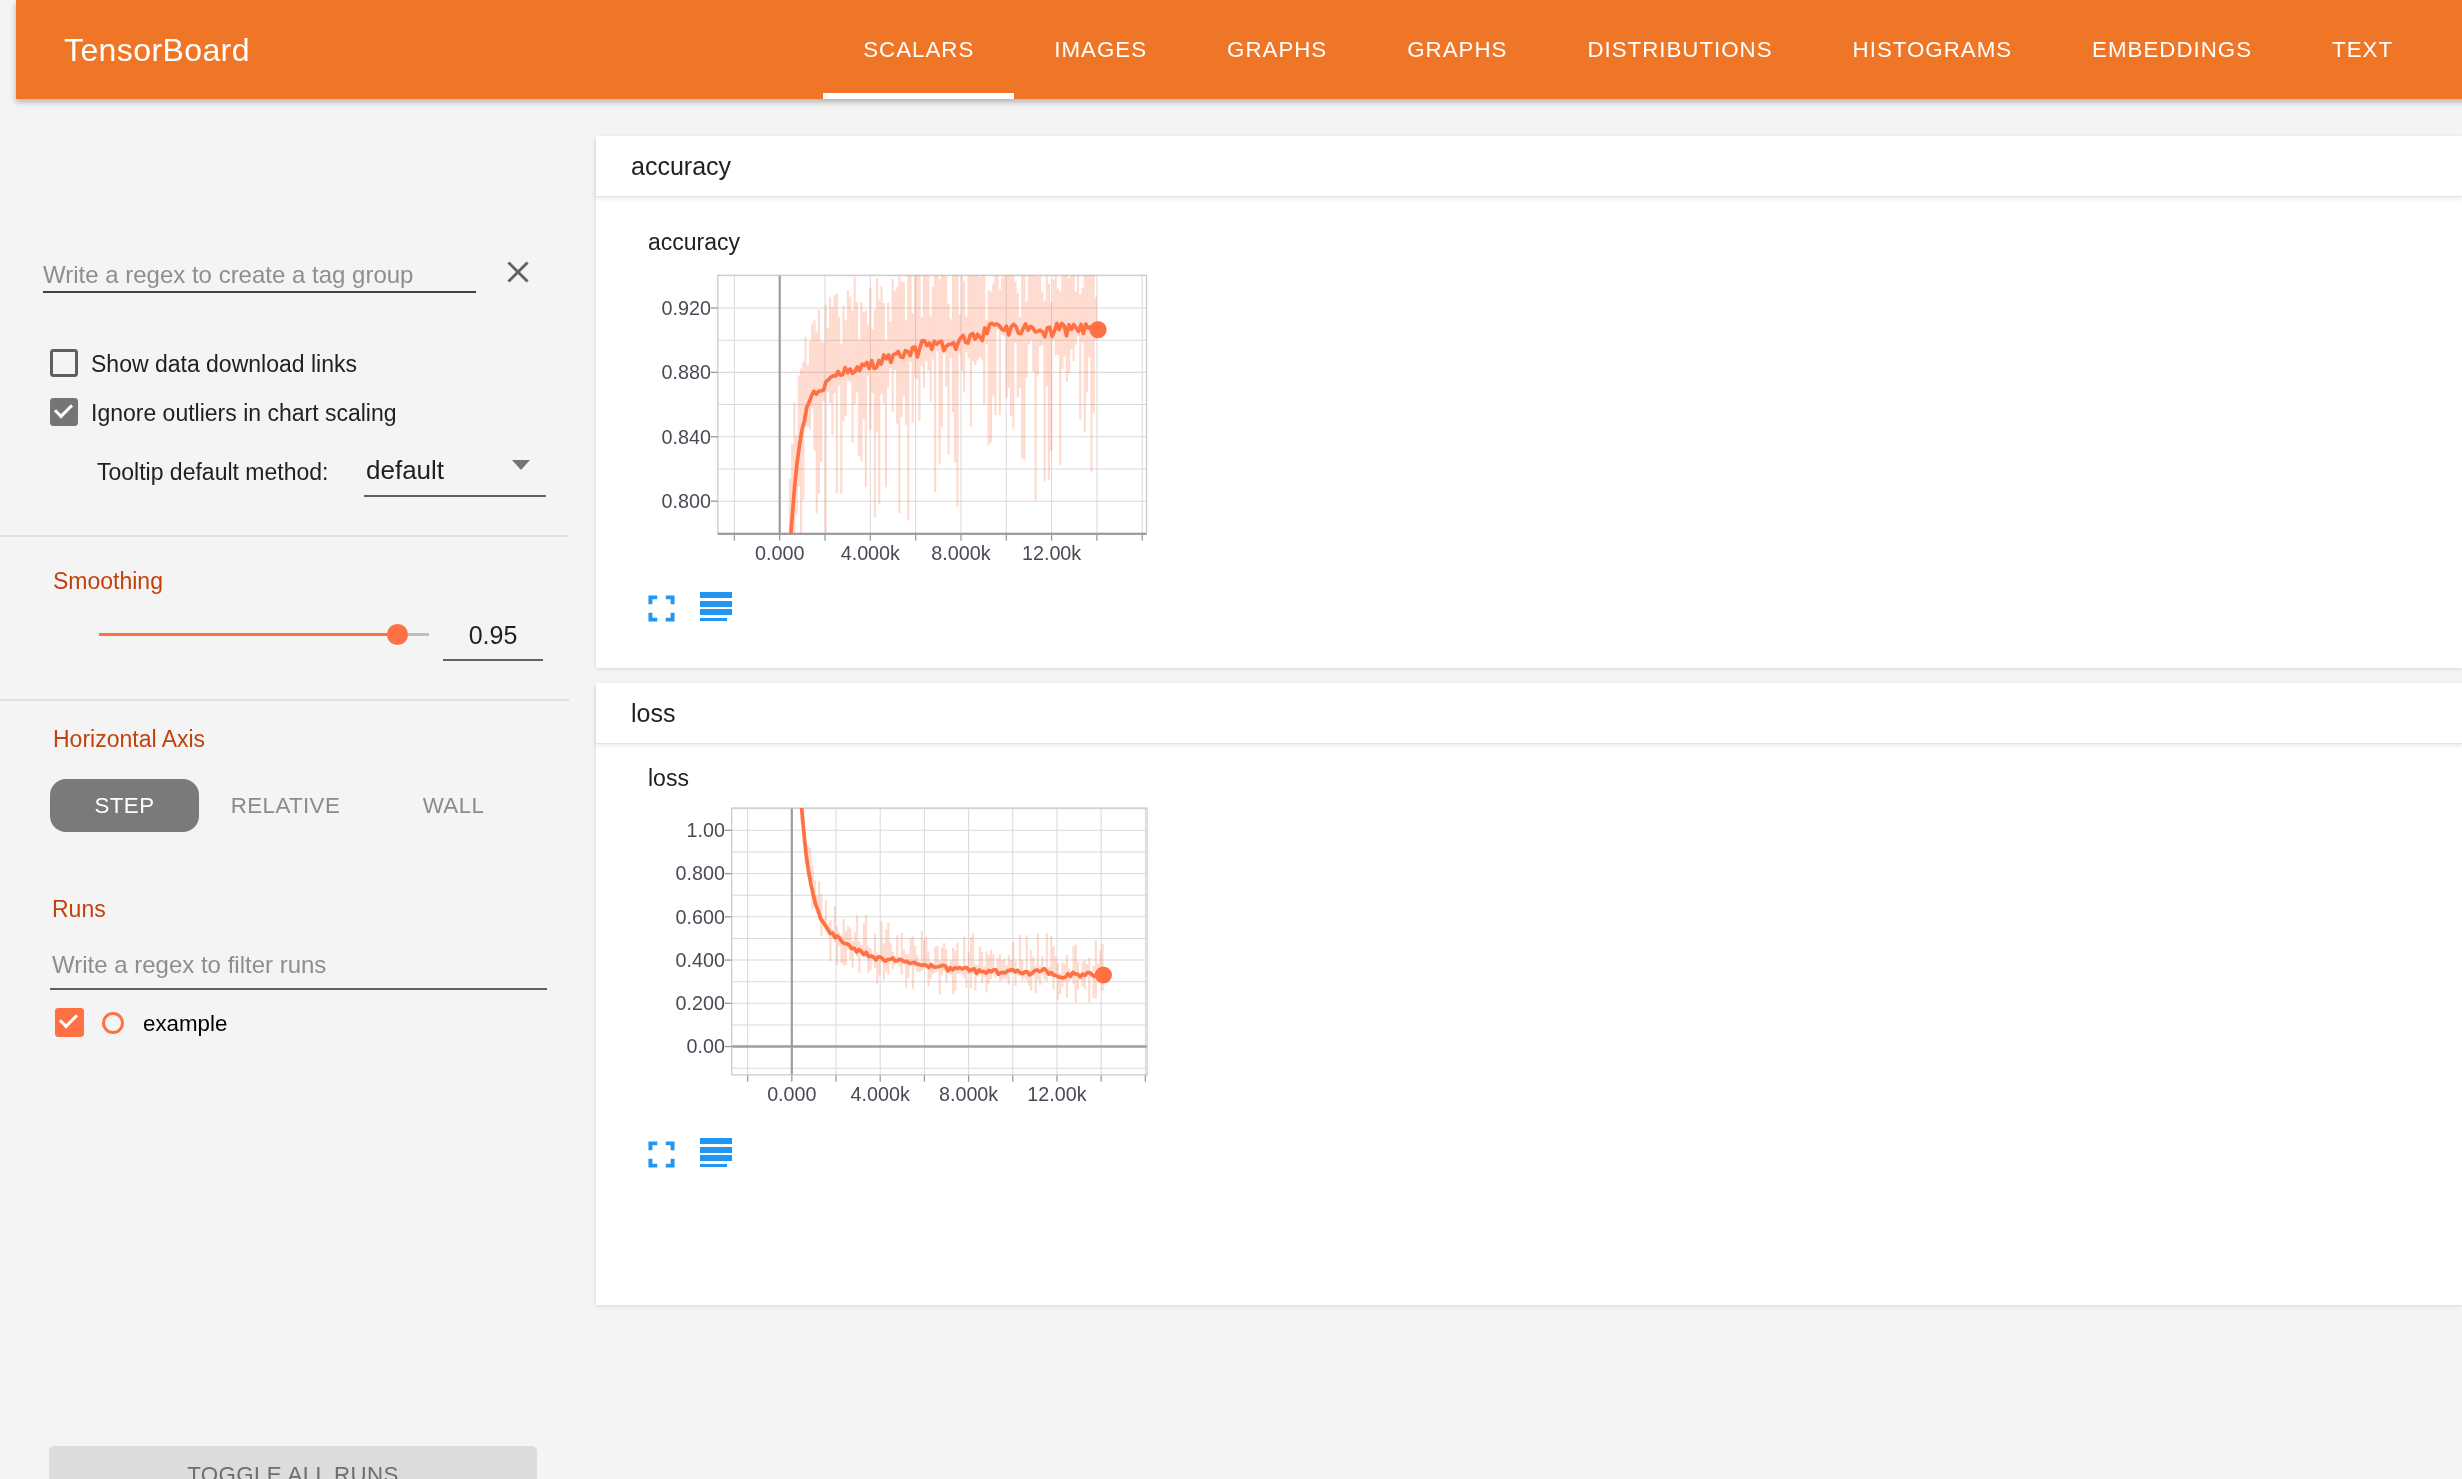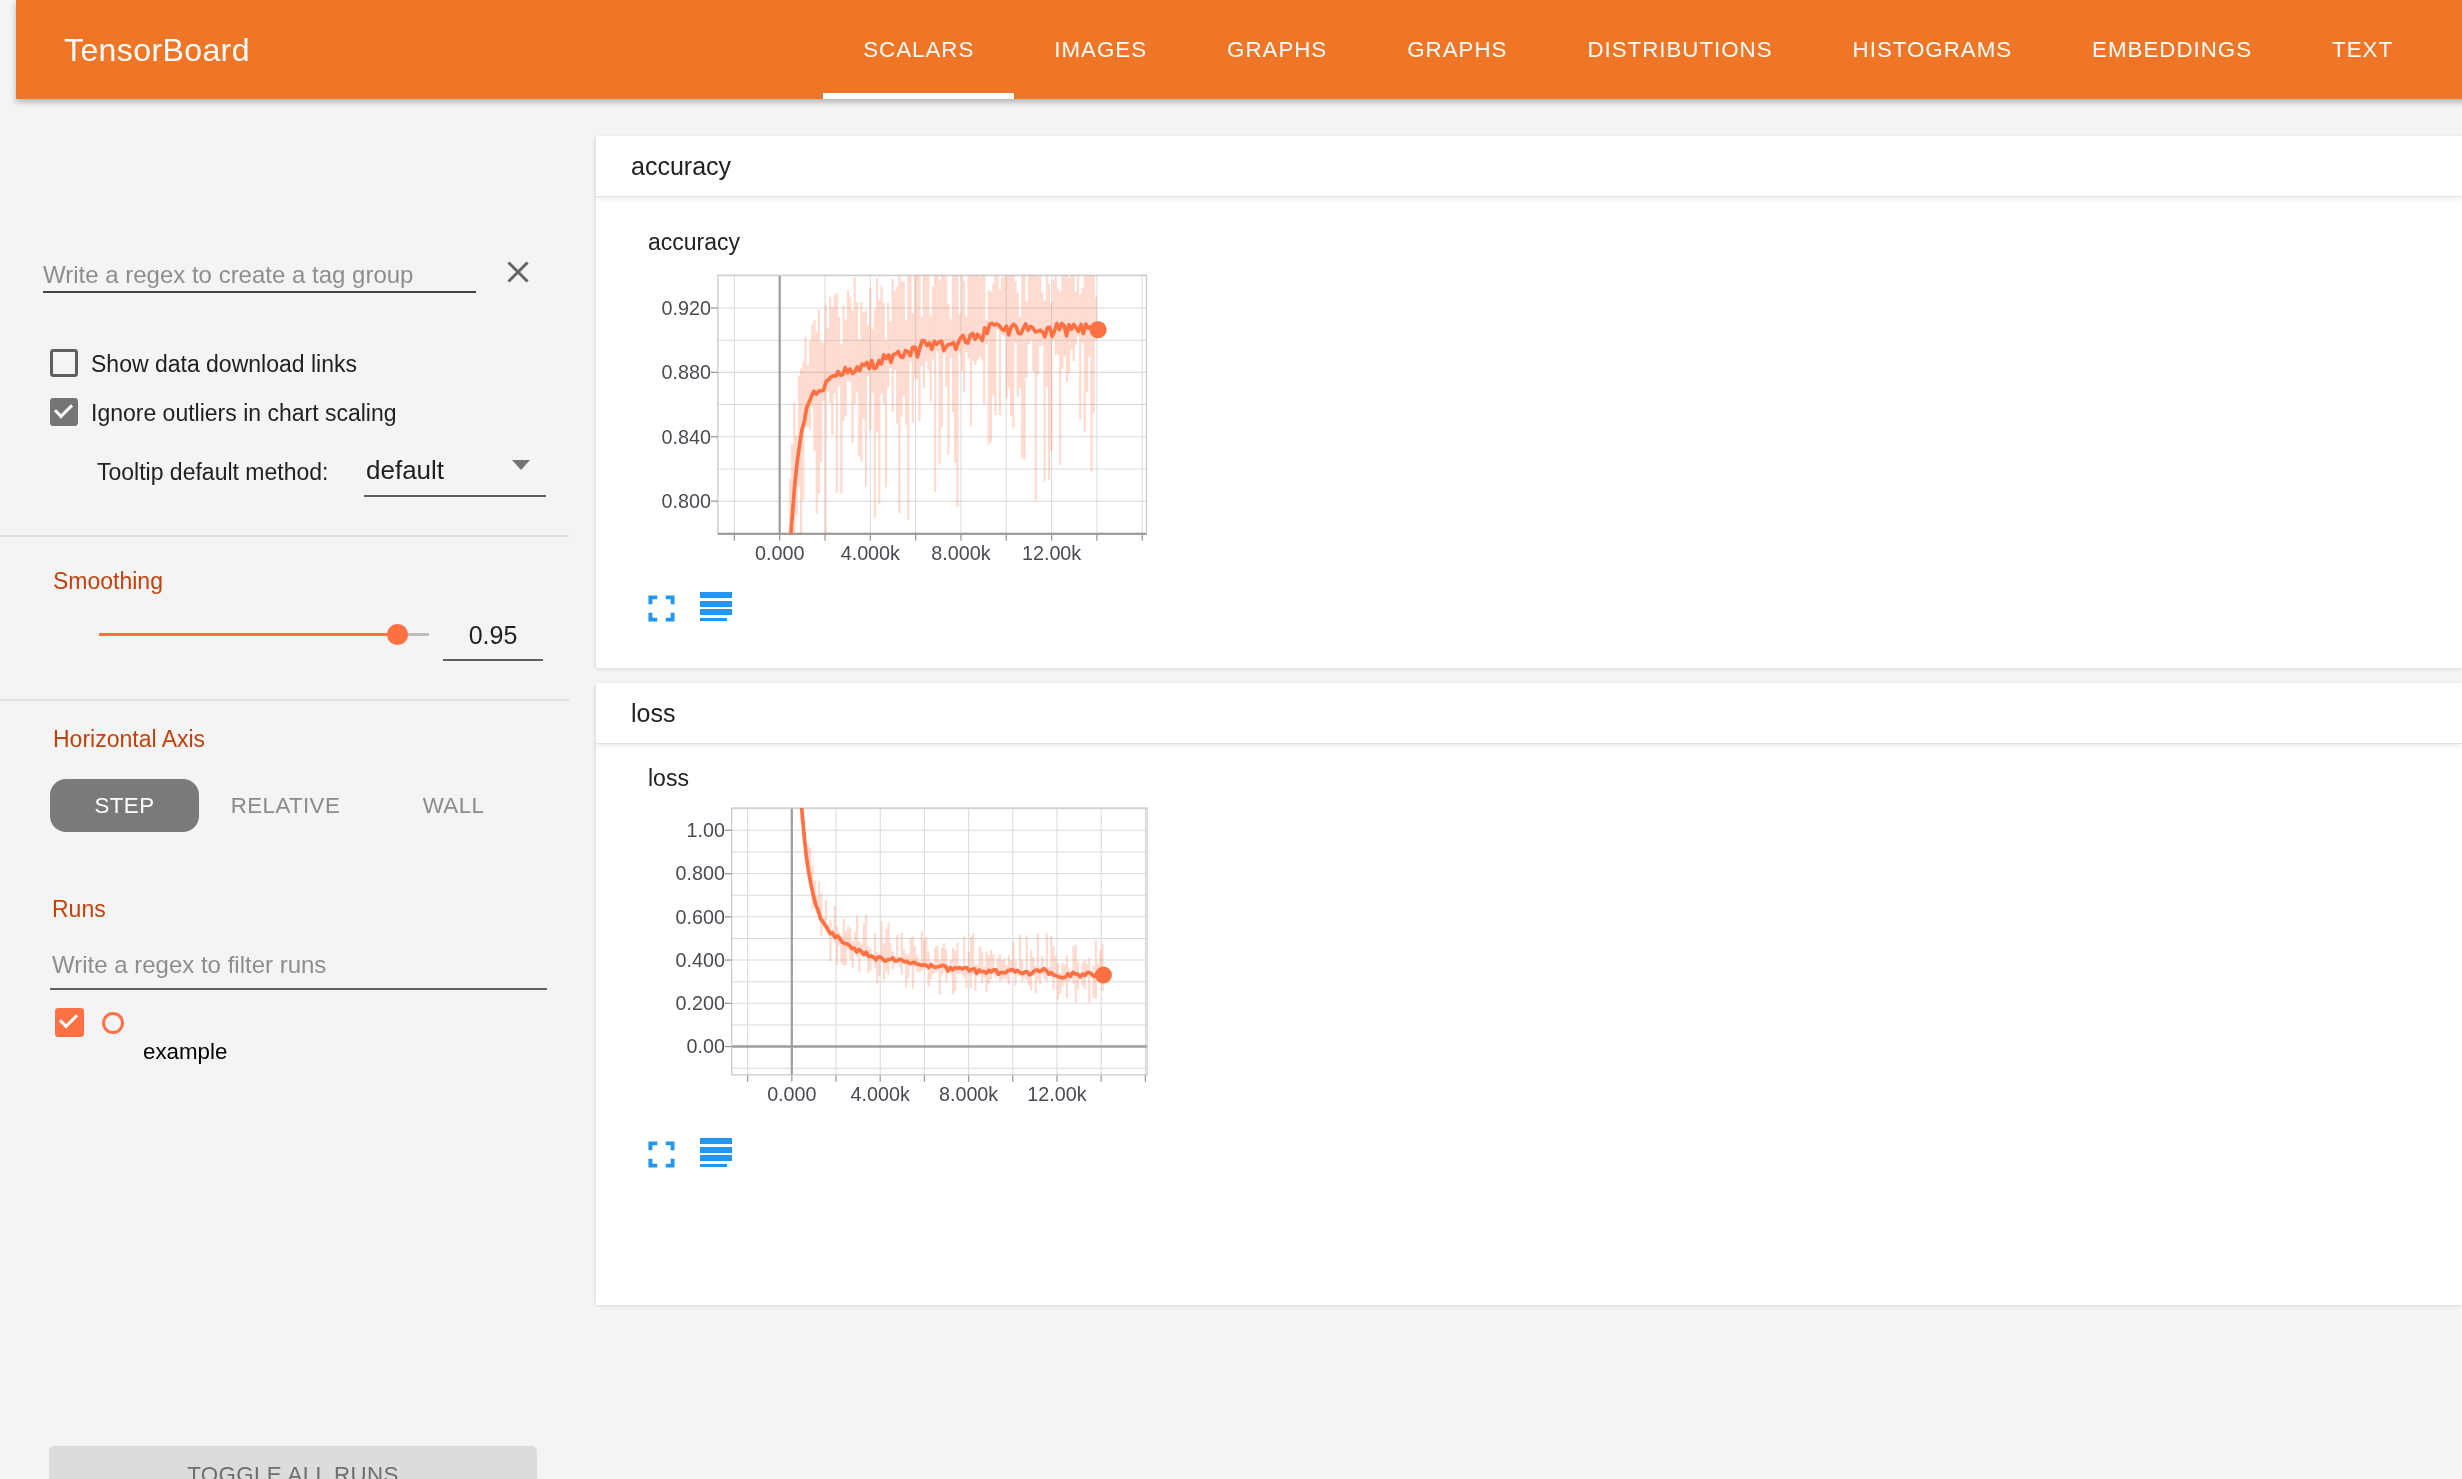--- a/index.html
+++ b/index.html
@@ -119,21 +119,21 @@
   <div class="axis-btn" style="left:371px;width:165px;">WALL</div>
 
   <div class="sec-title" style="left:52px;top:797px;">Runs</div>
   <div class="ph-input" style="position:absolute;left:52px;top:852px;">Write a regex to filter runs</div>
   <div class="u-line" style="left:50px;top:889px;width:497px;background:#616161;"></div>
 
   <div class="checkbox orange" style="left:55px;top:909px;width:29px;height:29px;">
       <span class="mark"></span>
     </div>
   <div class="radio" style="left:102px;top:913px;"></div>
-  <div style="position:absolute;left:143px;top:940px;font-size:22.3px;color:#000;">example</div>
+  <div style="position:absolute;left:143px;top:912px;font-size:22.3px;color:#000;">example</div>
 
   <div class="toggle-btn">TOGGLE ALL RUNS</div>
 
 </aside>
 
 <section class="group-card" style="top:136px;height:532px;">
   <div class="group-header">
     <div class="group-title">accuracy</div>
   </div>
   <div class="chart-title" style="top:93px;">accuracy</div>

